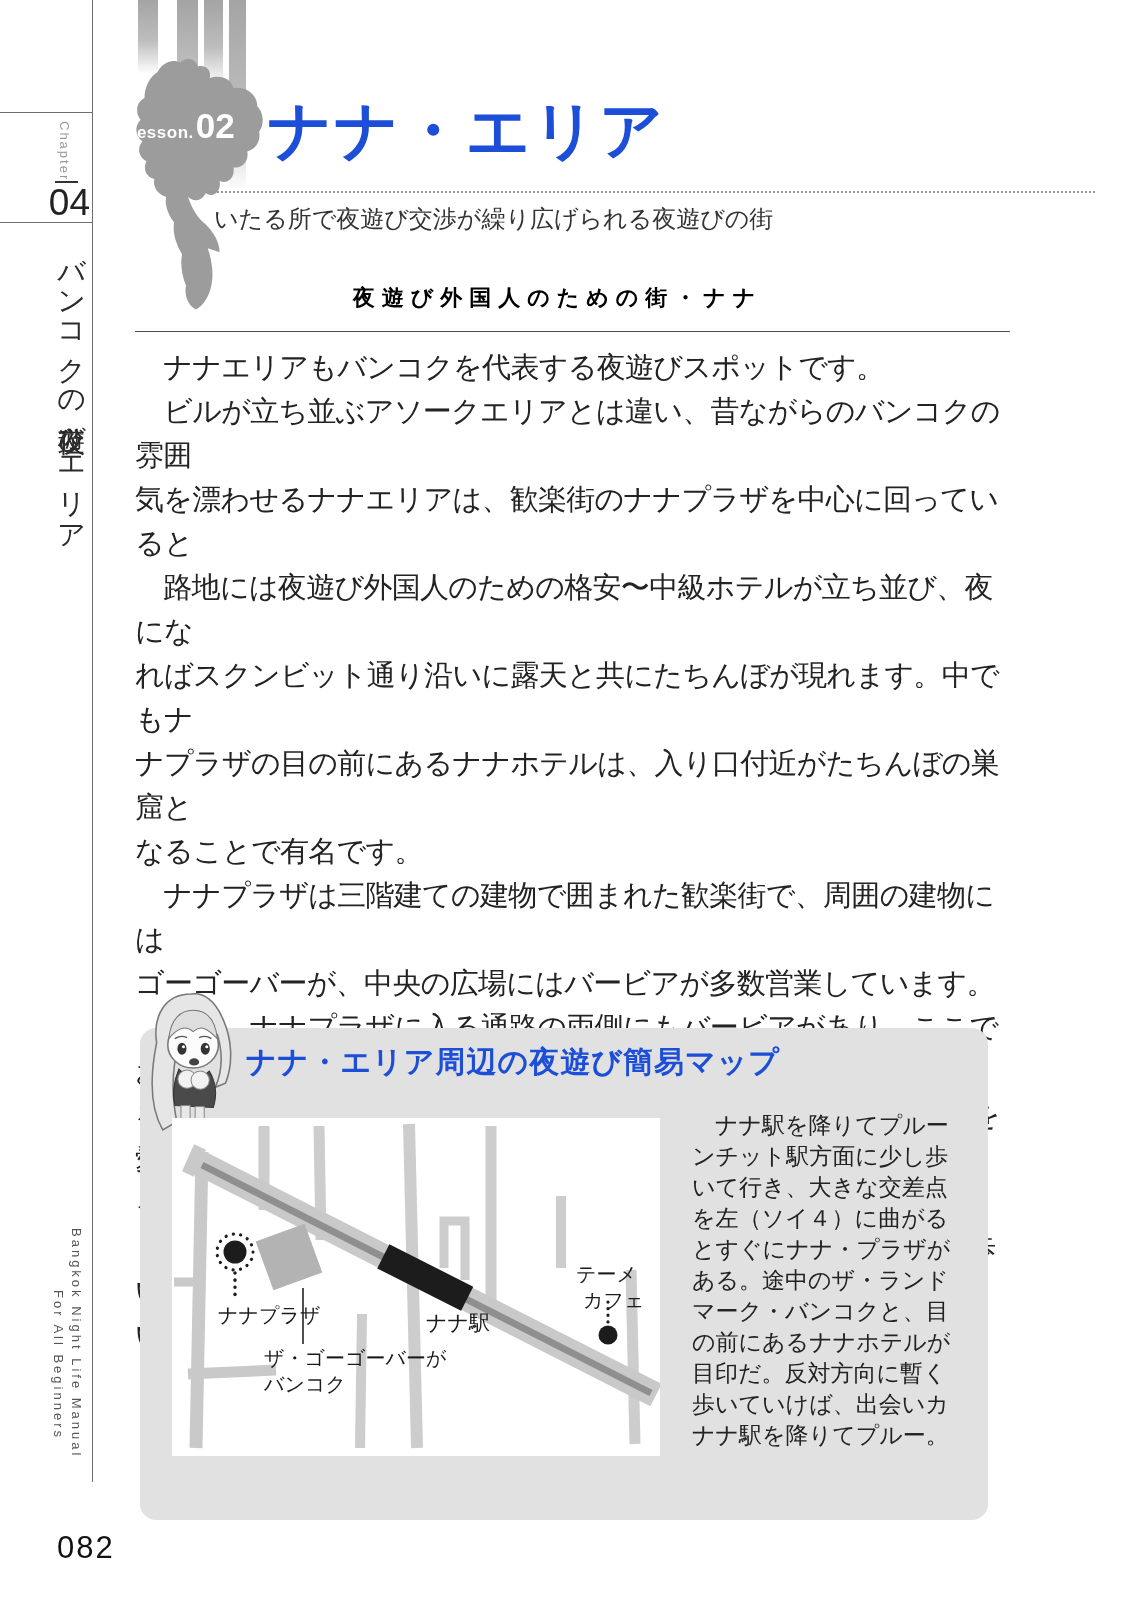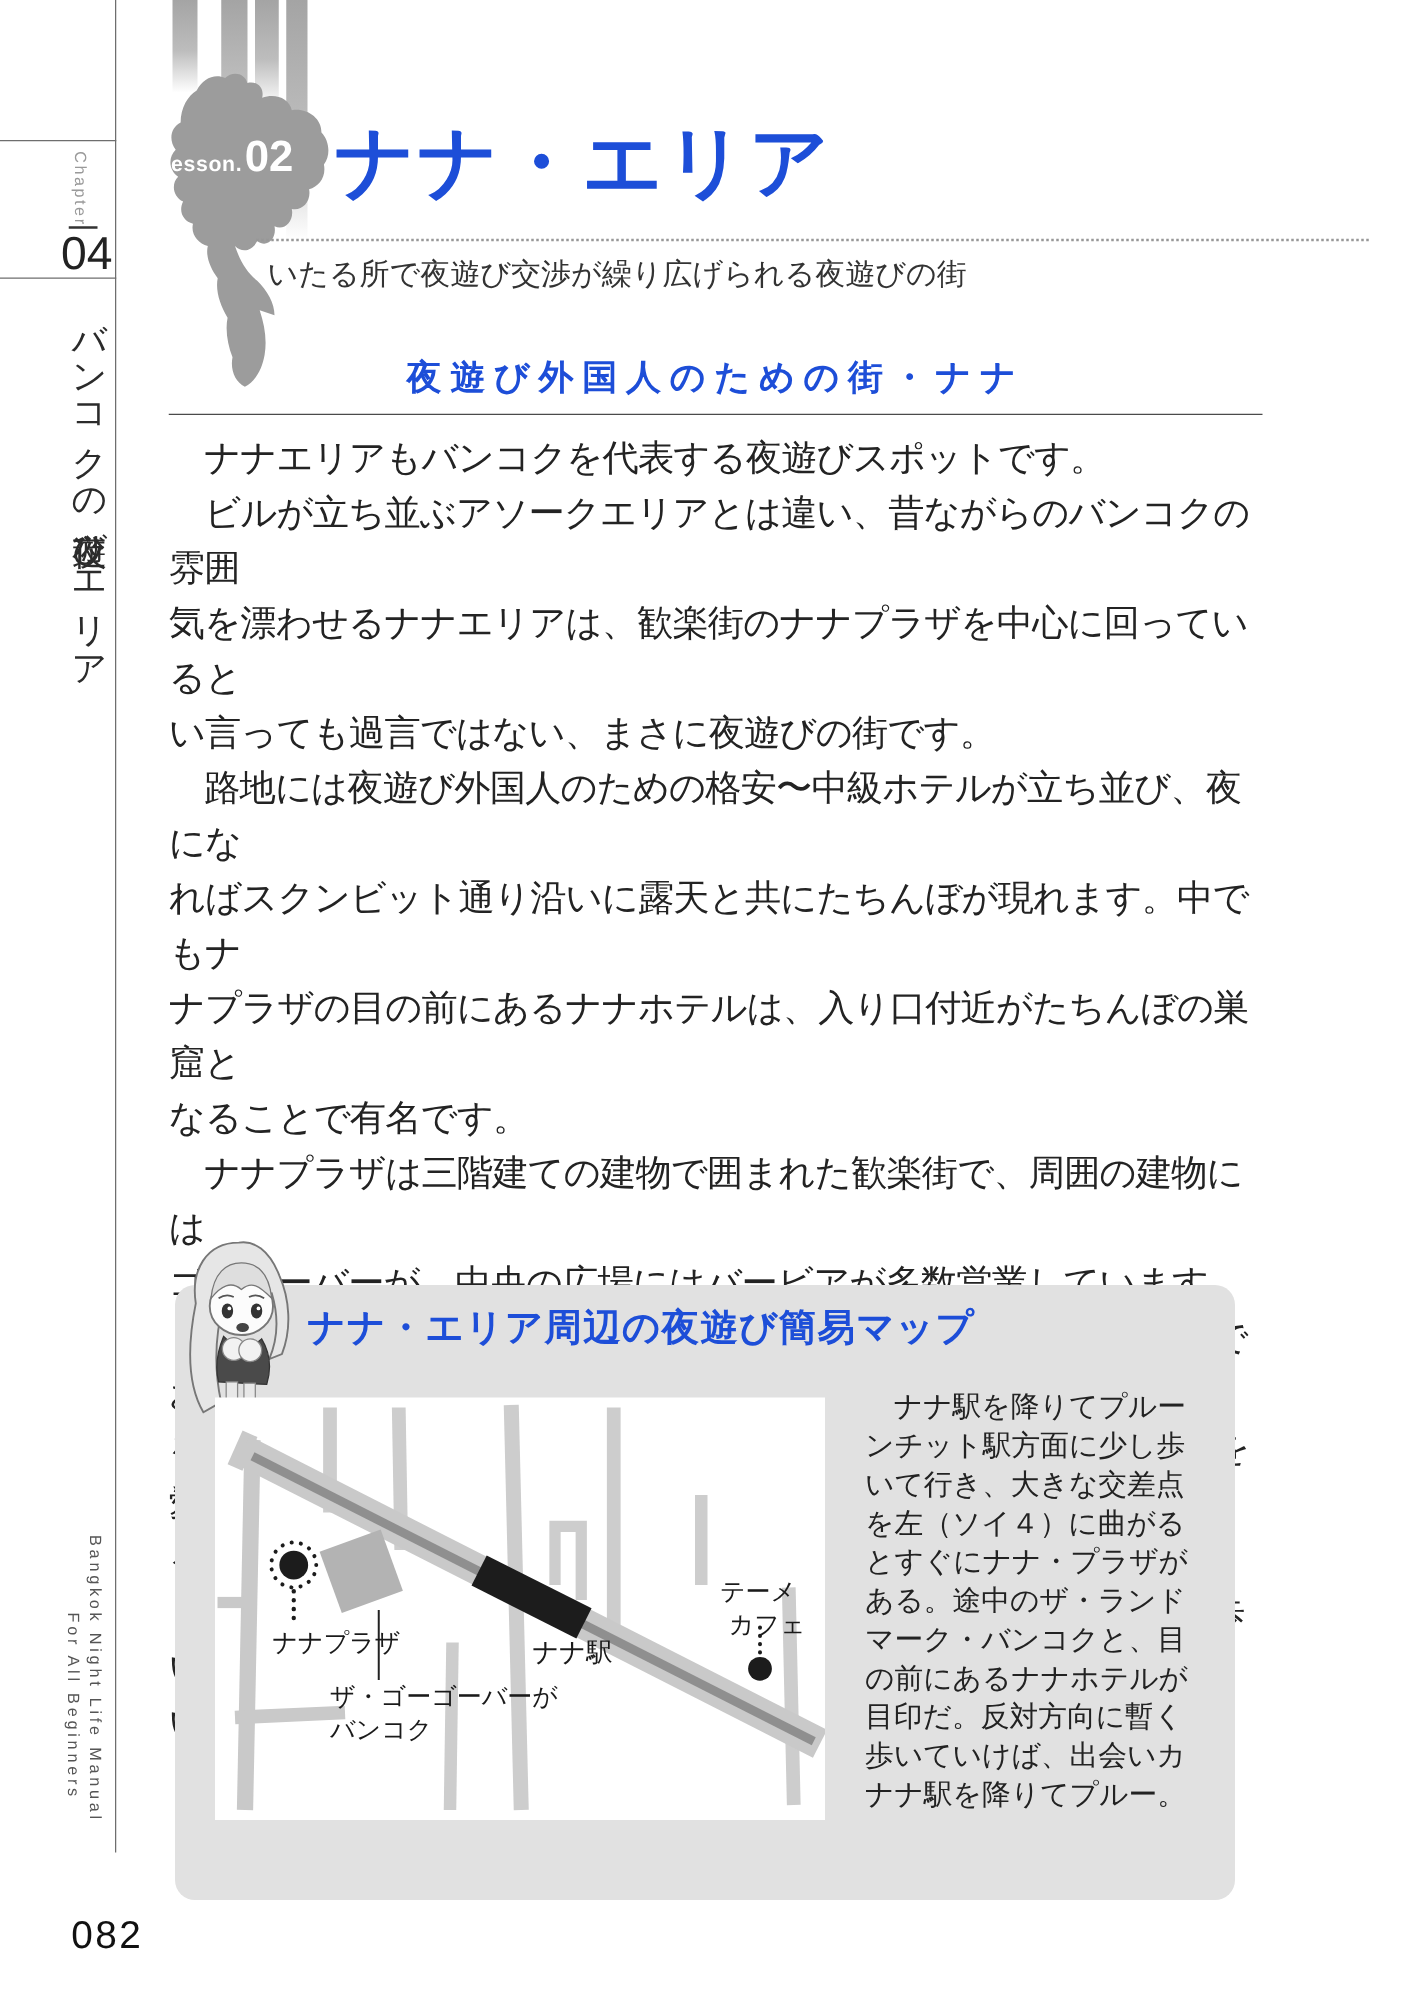--- a/index.html
+++ b/index.html
@@ -24,21 +24,21 @@
   .bar4{left:229px;width:17px;height:192px;}
   .thailand{left:103px;top:50px;width:168px;height:266px;}
   .lesson-badge{left:126px;top:108px;display:flex;align-items:baseline;color:#fff;}
   .lesson-label{font-size:17px;font-weight:700;letter-spacing:0.5px;}
   .lesson-number{font-size:35px;font-weight:700;line-height:1;margin-left:2px;}
   
   .main-title{left:268px;top:96px;font-size:63px;font-weight:800;letter-spacing:2px;color:#1d4ed8;line-height:1.1;}
   .dotted-rule{left:205px;top:191px;width:890px;border-top:2px dotted #979797;}
   .subtitle{left:214px;top:203px;font-size:24px;color:#333;}
   
-  .section-heading{left:135px;top:283px;width:875px;text-align:center;font-size:28px;font-weight:700;letter-spacing:7px;color:#1d4ed8;}
+  .section-heading{left:120px;top:283px;width:875px;text-align:center;font-size:22px;font-weight:700;letter-spacing:7px;color:#000000;}
   .section-rule{left:135px;top:331px;width:875px;height:1px;background:#4a4a4a;}
   .body-text{left:135px;top:345px;width:882px;font-size:29px;line-height:44px;letter-spacing:-0.7px;color:#232323;}
   
   .map-panel{left:140px;top:1028px;width:848px;height:492px;background:#e1e1e1;border-radius:16px;}
   .map-panel-title{left:246px;top:1042px;font-size:30px;font-weight:700;letter-spacing:1px;color:#1d4ed8;}
   .girl{left:128px;top:988px;width:114px;height:154px;}
   .map-canvas{left:172px;top:1118px;width:488px;height:338px;background:#fff;}
   .map-svg{position:absolute;left:0;top:0;width:488px;height:338px;}
   .map-label{position:absolute;font-size:20px;color:#1a1a1a;line-height:26px;white-space:nowrap;}
   .lbl-nana-plaza{left:46px;top:184px;}
@@ -89,21 +89,20 @@
   <div class="abs dotted-rule"></div>
   <div class="abs subtitle">いたる所で夜遊び交渉が繰り広げられる夜遊びの街</div>
 
   <div class="abs section-heading">夜遊び外国人のための街・ナナ</div>
   <div class="abs section-rule"></div>
 
   <div class="abs body-text">
     <div>　ナナエリアもバンコクを代表する夜遊びスポットです。</div>
     <div>　ビルが立ち並ぶアソークエリアとは違い、昔ながらのバンコクの雰囲</div>
     <div>気を漂わせるナナエリアは、歓楽街のナナプラザを中心に回っていると</div>
-    <div>い言っても過言ではない、まさに夜遊びの街です。</div>
     <div>　路地には夜遊び外国人のための格安〜中級ホテルが立ち並び、夜にな</div>
     <div>ればスクンビット通り沿いに露天と共にたちんぼが現れます。中でもナ</div>
     <div>ナプラザの目の前にあるナナホテルは、入り口付近がたちんぼの巣窟と</div>
     <div>なることで有名です。</div>
     <div>　ナナプラザは三階建ての建物で囲まれた歓楽街で、周囲の建物には</div>
     <div>ゴーゴーバーが、中央の広場にはバービアが多数営業しています。</div>
     <div>　また、ナナプラザに入る通路の両側にもバービアがあり、ここでお酒</div>
     <div>を飲みながら連れ出される女の子たちを眺めるのも、ナナエリアを愛す</div>
     <div>る夜遊び外国人たちの楽しみのひとつです。</div>
     <div>　また、ナナ駅からナナプラザとは反対方向（アソーク方面）へ歩いて</div>

